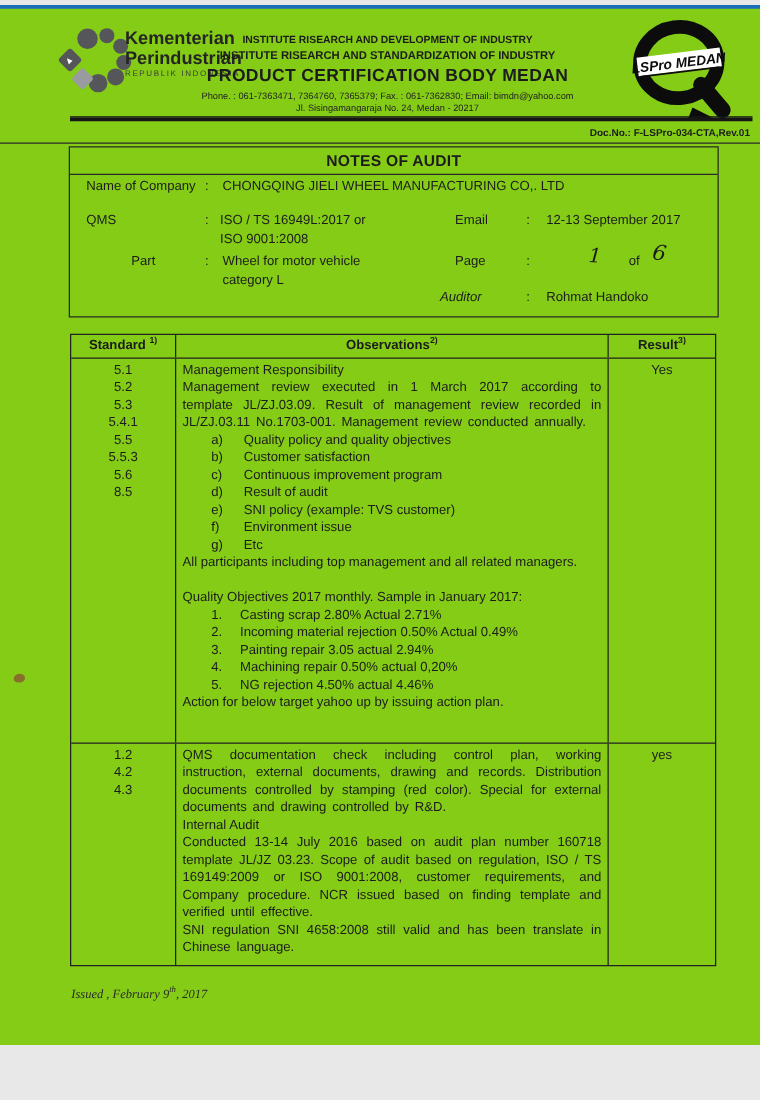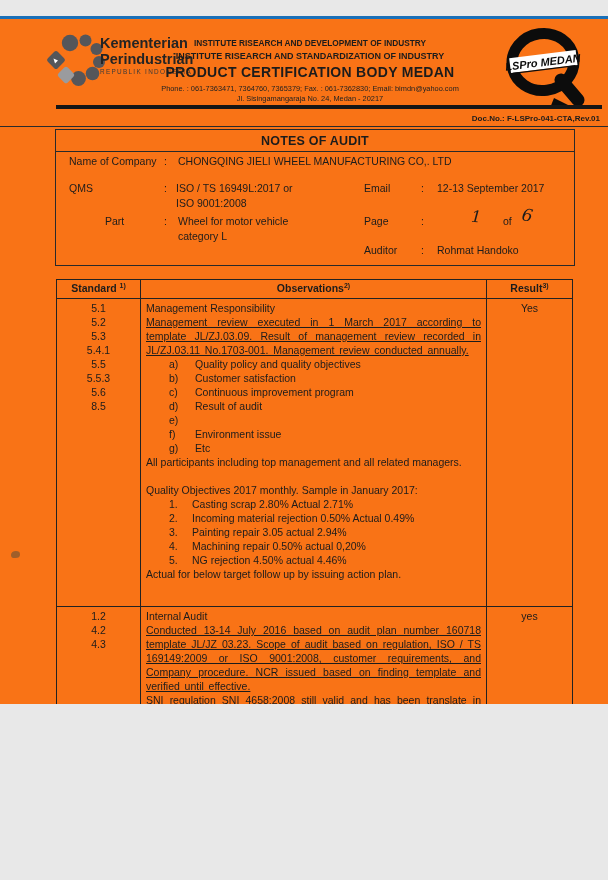--- a/index.html
+++ b/index.html
@@ -1,19 +1,19 @@
 <!DOCTYPE html>
 <html><head>
 <meta charset="utf-8">
 <style>
   * { margin:0; padding:0; box-sizing:border-box; }
   body { background:#e8e8e8; font-family:"Liberation Sans", sans-serif; }
   .page {
-    position:relative; width:608px; height:688px; margin:16px auto;
-    background:#f97316; color:#1c1c1c; overflow:hidden;
+    position:relative; width:608px; height:832px; margin:4px auto;
+    background:#84cc16; color:#1c1c1c; overflow:hidden;
   }
   .top-accent { position:absolute; left:0; top:0; width:608px; height:3px; background:#1a70b8; }
 
   
   .gear-logo { position:absolute; left:46px; top:16px; }
   .ministry { position:absolute; left:100px; top:19px; }
   .ministry .l1 { font-size:14.5px; font-weight:bold; line-height:16px; color:#242424; }
   .ministry .l3 { font-size:6.4px; letter-spacing:1.3px; color:#3a3a3a; margin-top:1px; }
   .org-block { position:absolute; left:140px; top:22px; width:340px; text-align:center; }
   .org1 { font-size:8.3px; font-weight:bold; line-height:11px; }
@@ -43,21 +43,21 @@
   .t-row:last-child { border-bottom:none; }
   .c-std { width:84px; border-right:1.1px solid #222; text-align:center; flex-shrink:0; }
   .c-obs { width:346px; border-right:1.1px solid #222; flex-shrink:0; padding:2px 5px 0 5px; overflow:hidden; }
   .c-res { flex:1; text-align:center; }
   .t-head { font-weight:bold; }
   .t-head > div { line-height:17px; height:18px; padding:0; }
   .t-head sup, .sup { font-size:7px; vertical-align:super; line-height:0; }
   .row1 { height:308px; } .row2 { height:177px; }
   .c-std, .c-res { padding-top:2px; line-height:14px; }
   .obs-line { line-height:14px; }
-  .just { text-align:justify; word-spacing:1.8px; line-height:14px;text-decoration:underline; }
+  .just { text-align:justify; word-spacing:1.8px; line-height:14px; }
   .blank { height:14px; }
   .li { padding-left:23px; line-height:14px; display:flex; }
   .li .m { width:26px; flex-shrink:0; }
 
   .issued { position:absolute; left:57px; top:786px; font-size:10px; font-style:italic;
     font-family:"Liberation Serif", serif; color:#2a2a2a; }
 
   .smudge { position:absolute; left:11px; top:535px; width:9px; height:7px;
     background:#8a5a30; border-radius:60% 50% 55% 45%; opacity:.8; filter:blur(.4px); }
 
@@ -108,21 +108,21 @@
       <polygon points="52,72 68,80 48,82" fill="#0c0c0c"></polygon>
       <g transform="rotate(-7 42 37)">
         <rect x="8" y="28" width="67" height="15" fill="#ffffff"></rect>
         <text x="41" y="40" text-anchor="middle" font-family="Liberation Sans, sans-serif" font-size="11" font-weight="bold" font-style="italic" fill="#0c0c0c">LSPro MEDAN</text>
         <line x1="10" y1="43.5" x2="73" y2="43.5" stroke="#0c0c0c" stroke-width="1.4"></line>
       </g>
     </svg>
   </div>
 
   <div class="head-rule"></div>
-  <div class="doc-no">Doc.No.: F-LSPro-041-CTA,Rev.01</div>
+  <div class="doc-no">Doc.No.: F-LSPro-034-CTA,Rev.01</div>
   <div class="doc-rule"></div>
 
   <div class="form-box">
     <div class="form-title">NOTES OF AUDIT</div>
 
     <span class="fld" style="left:13px; top:25px;">Name of Company</span>
     <span class="fld" style="left:108px; top:25px;">:</span>
     <span class="fld" style="left:122px; top:25px;text-align:right;">CHONGQING JIELI WHEEL MANUFACTURING CO,. LTD</span>
 
     <span class="fld" style="left:13px; top:52px;">QMS</span>
@@ -138,21 +138,21 @@
     <span class="fld" style="left:308px; top:52px;">Email</span>
     <span class="fld" style="left:365px; top:52px;">:</span>
     <span class="fld" style="left:381px; top:52px;">12-13 September 2017</span>
 
     <span class="fld" style="left:308px; top:85px;">Page</span>
     <span class="fld" style="left:365px; top:85px;">:</span>
     <span class="fld hand" style="left:415px; top:77px; font-size:16px; transform:rotate(4deg);">1</span>
     <span class="fld" style="left:447px; top:85px;">of</span>
     <span class="fld hand" style="left:466px; top:75px; font-size:17px; transform:rotate(10deg);">6</span>
 
-    <span class="fld" style="left:308px; top:114px;">Auditor</span>
+    <span class="fld" style="left:296px; top:114px;font-style:italic;">Auditor</span>
     <span class="fld" style="left:365px; top:114px;">:</span>
     <span class="fld" style="left:381px; top:114px;">Rohmat Handoko</span>
   </div>
 
   <div class="audit-table">
     <div class="t-row t-head">
       <div class="c-std"><span>Standard</span> <sup>1)</sup></div>
       <div class="c-obs" style="text-align:center;"><span>Observations</span><sup>2)</sup></div>
       <div class="c-res"><span>Result</span><sup>3)</sup></div>
     </div>
@@ -182,20 +182,21 @@
         <div class="li">
             <span class="m">c)</span>
             <span>Continuous improvement program</span>
           </div>
         <div class="li">
             <span class="m">d)</span>
             <span>Result of audit</span>
           </div>
         <div class="li">
             <span class="m">e)</span>
+            <span>SNI policy (example: TVS customer)</span>
           </div>
         <div class="li">
             <span class="m">f)</span>
             <span>Environment issue</span>
           </div>
         <div class="li">
             <span class="m">g)</span>
             <span>Etc</span>
           </div>
         <div class="obs-line">All participants including top management and all related managers.</div>
@@ -214,34 +215,35 @@
             <span>Painting repair 3.05 actual 2.94%</span>
           </div>
         <div class="li">
             <span class="m" style="width:23px;">4.</span>
             <span>Machining repair 0.50% actual 0,20%</span>
           </div>
         <div class="li">
             <span class="m" style="width:23px;">5.</span>
             <span>NG rejection 4.50% actual 4.46%</span>
           </div>
-        <div class="obs-line">Actual for below target follow up by issuing action plan.</div>
+        <div class="obs-line">Action for below target yahoo up by issuing action plan.</div>
       </div>
       <div class="c-res">
         <div>Yes</div>
       </div>
     </div>
 
     <div class="t-row row2">
       <div class="c-std">
         <div>1.2</div>
         <div>4.2</div>
         <div>4.3</div>
       </div>
       <div class="c-obs">
+        <div class="just">QMS documentation check including control plan, working instruction, external documents, drawing and records. Distribution documents controlled by stamping (red color). Special for external documents and drawing controlled by R&amp;D.</div>
         <div class="obs-line">Internal Audit</div>
         <div class="just">Conducted 13-14 July 2016 based on audit plan number 160718 template JL/JZ 03.23. Scope of audit based on regulation, ISO / TS 169149:2009 or ISO 9001:2008, customer requirements, and Company procedure. NCR issued based on finding template and verified until effective.</div>
         <div class="just">SNI regulation SNI 4658:2008 still valid and has been translate in Chinese language.</div>
       </div>
       <div class="c-res">
         <div>yes</div>
       </div>
     </div>
   </div>
 

